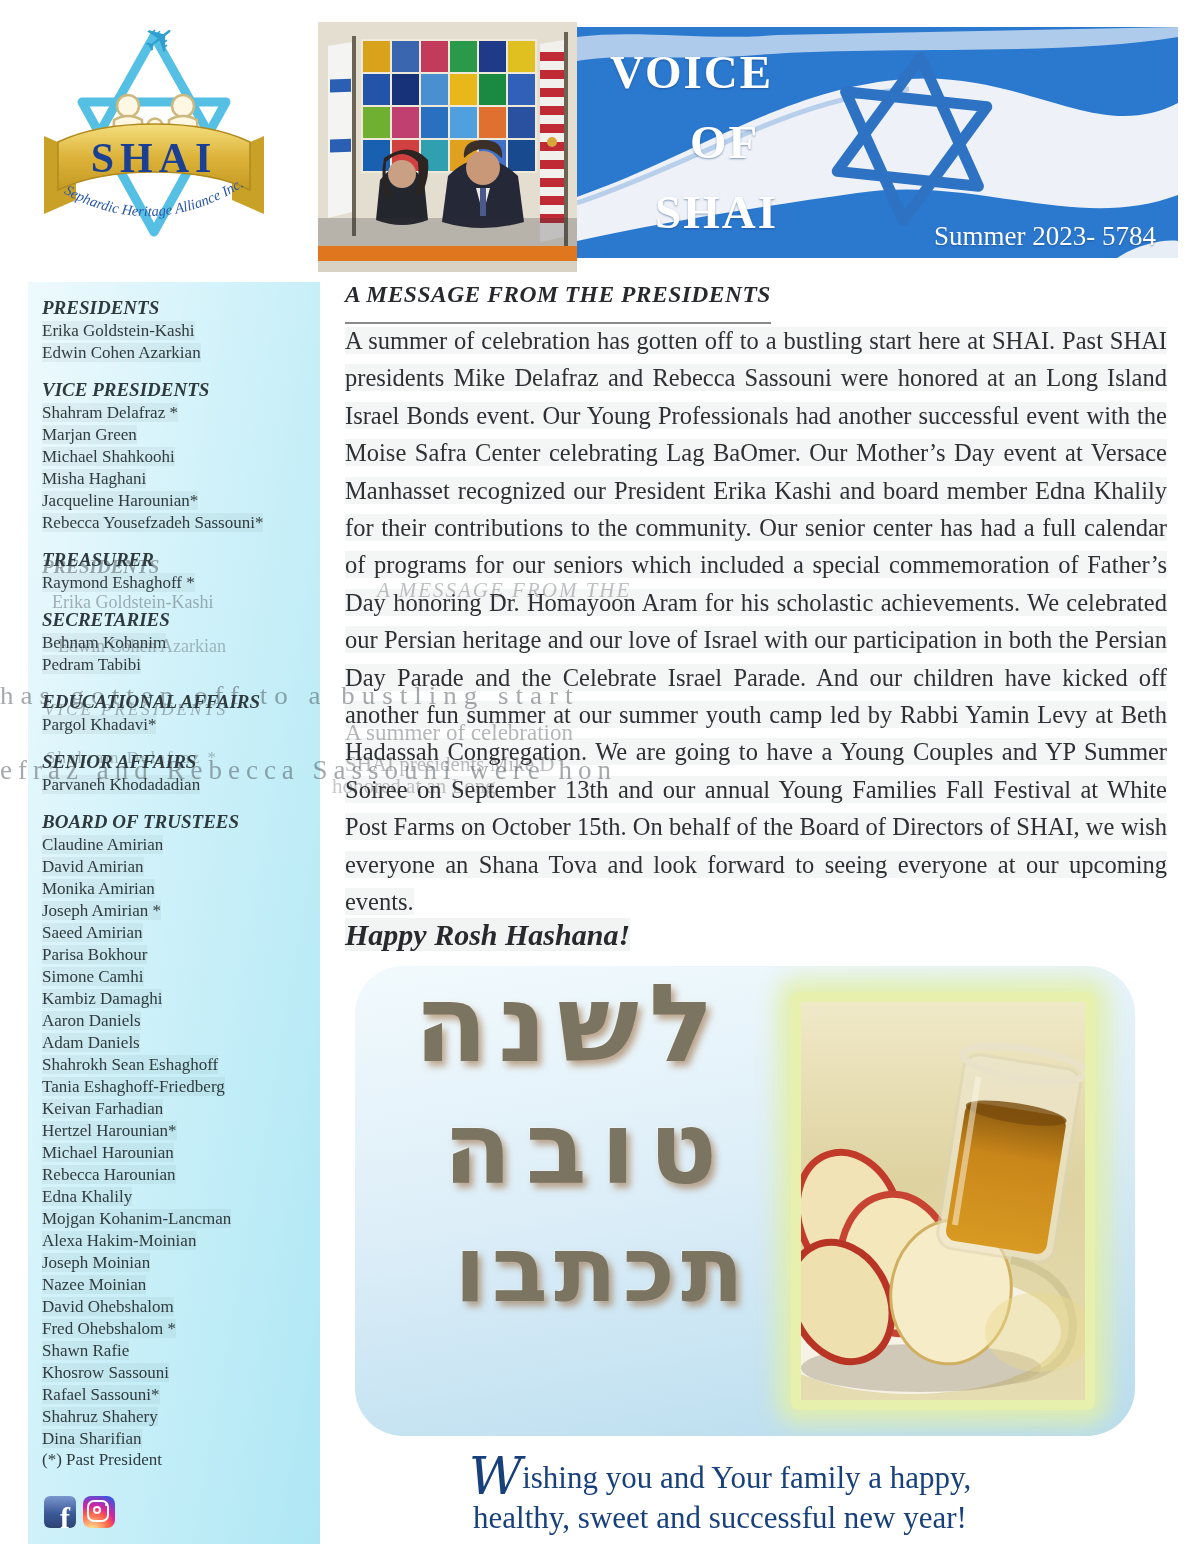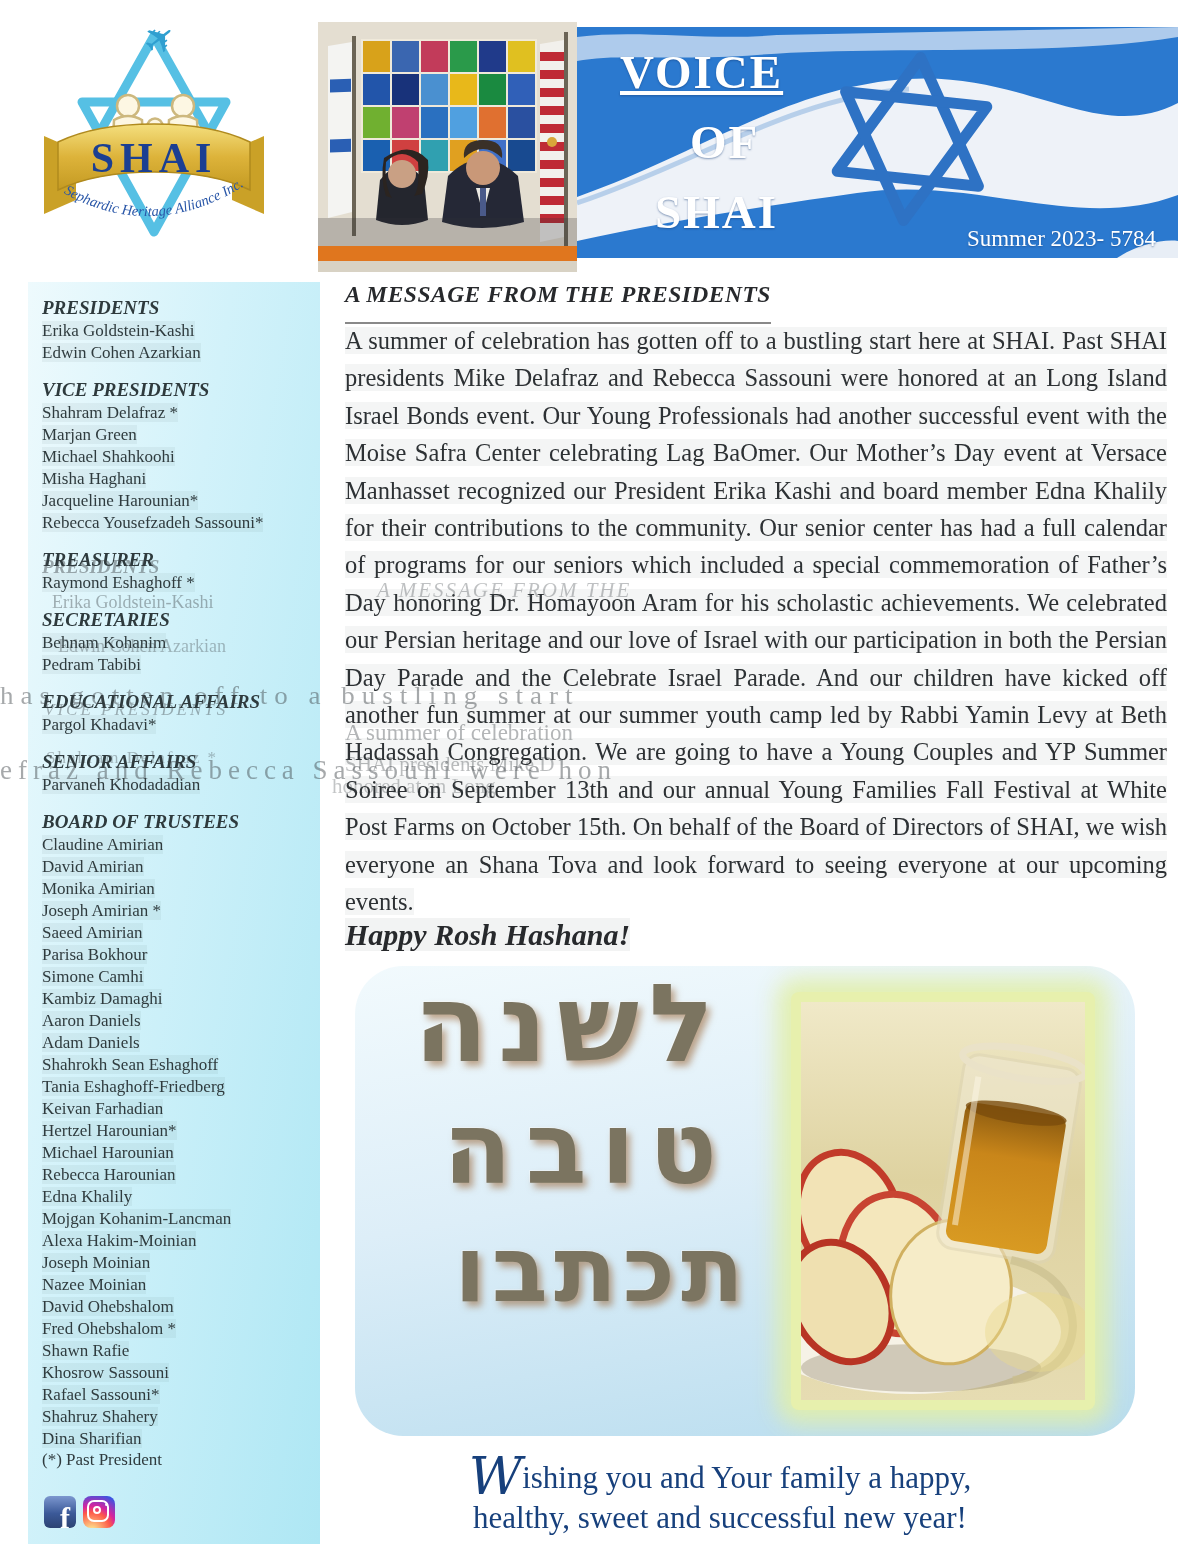--- a/index.html
+++ b/index.html
@@ -7,24 +7,24 @@
         font-family:"Liberation Serif",serif;}
 
   
   .logo-box{position:absolute;left:28px;top:14px;width:252px;height:246px;}
   .photo-box{position:absolute;left:318px;top:22px;width:259px;height:250px;overflow:hidden;}
   .banner{position:absolute;left:577px;top:27px;width:601px;height:231px;}
   .banner svg{position:absolute;left:0;top:0;}
   .banner-title{position:absolute;left:0;top:10px;color:#ffffff;font-weight:bold;
         font-size:47px;line-height:70px;letter-spacing:2px;
         text-shadow:0 1px 2px rgba(20,60,120,.5);}
-  .banner-title .l1{display:block;margin-left:43px;text-decoration:underline;}
+  .banner-title .l1{display:block;margin-left:33px;}
   .banner-title .l2{display:block;margin-left:113px;}
   .banner-title .l3{display:block;margin-left:78px;}
-  .banner-issue{position:absolute;right:22px;bottom:6px;color:#ffffff;font-size:23px;
+  .banner-issue{position:absolute;right:22px;bottom:6px;color:#ffffff;font-size:27px;
         text-shadow:0 1px 2px rgba(20,60,120,.5);}
 
   
   .sidebar{position:absolute;left:28px;top:282px;width:292px;height:1262px;
         background:linear-gradient(100deg,#eefafd 0%,#d2f2fa 40%,#aee7f4 100%);
         padding:14px 8px 0 14px;box-sizing:border-box;}
   .sb-heading{font-weight:bold;font-style:italic;font-size:19px;line-height:24px;
         color:#2e3a3d;margin-top:14px;}
   .sb-section:first-child .sb-heading{margin-top:0;}
   .sb-list{list-style:none;margin:0;padding:0;}

